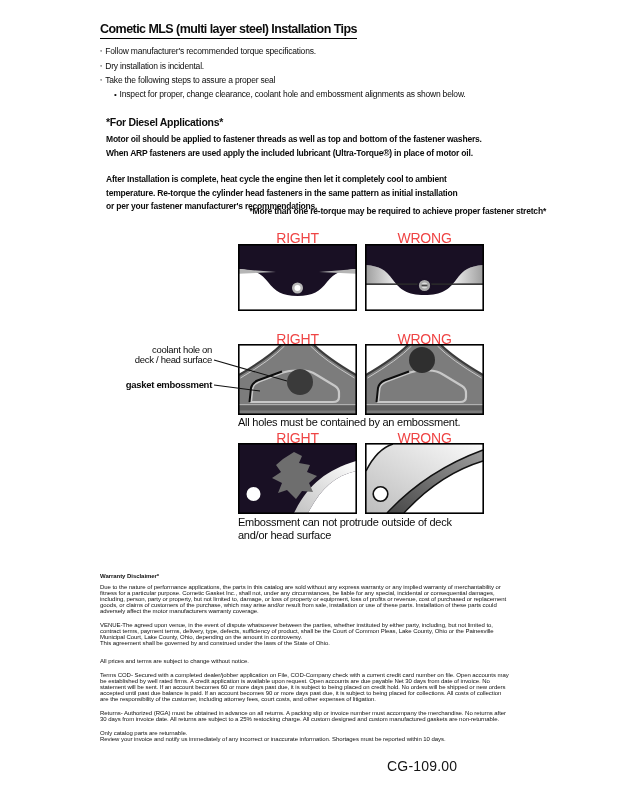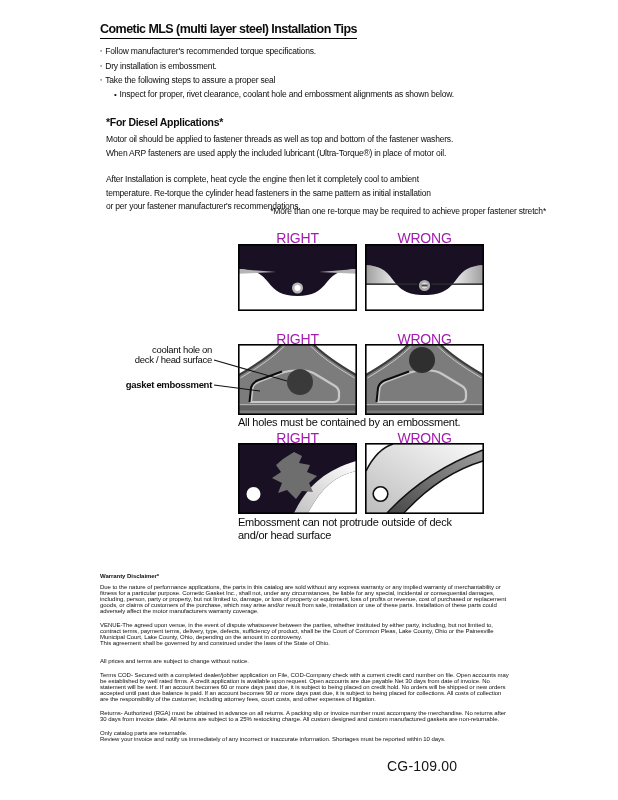--- a/index.html
+++ b/index.html
@@ -14,24 +14,24 @@
     left:100px;top:22px;font-size:12.5px;font-weight:bold;letter-spacing:-0.55px;
     border-bottom:1.5px solid #000;padding-bottom:2px;display:inline-block;
   }
   .tips{left:100px;top:44px;width:440px;font-size:8.5px;letter-spacing:-0.2px;line-height:13.5px;}
   .tip{display:block;}
   .m1{font-size:7px;margin-right:3px;vertical-align:1px;}
   .tip.sub{padding-left:14px;}
   .m2{font-size:8px;margin-right:3px;}
 
   .diesel-heading{left:106px;top:116px;font-size:10.5px;font-weight:bold;letter-spacing:-0.3px;}
-  .body-par{left:106px;width:440px;font-size:8.5px;letter-spacing:-0.2px;line-height:13.5px;}
+  .body-par{left:106px;width:440px;font-size:8.5px;letter-spacing:-0.2px;line-height:13.5px;font-weight:bold;}
   .p1{top:133px;} .p2{top:173px;} .pnote{top:205px;text-align:right;}
 
-  .dlabel{width:119px;text-align:center;font-size:14px;letter-spacing:-0.2px;color:#a21caf;}
+  .dlabel{width:119px;text-align:center;font-size:14px;letter-spacing:-0.2px;color:#ef4444;}
   .dl-left{left:238px;} .dl-right{left:365px;}
   .row1-label{top:230px;} .row2-label{top:331px;} .row3-label{top:430px;}
 
   .panel{width:119px;}
   .panel svg{display:block;width:119px;}
   .pnl-l{left:238px;} .pnl-r{left:365px;}
   .row1-panel{top:244px;} .row2-panel{top:344px;} .row3-panel{top:443px;}
 
   .caption{left:238px;width:270px;font-size:11px;letter-spacing:-0.25px;line-height:13px;color:#0b0b0b;}
   .cap1{top:313px;} .cap2{top:416px;} .cap3{top:516px;}
@@ -50,23 +50,23 @@
 </style>
 </head>
 <body>
 
 <div class="page">
 
   <div class="abs title">Cometic MLS (multi layer steel) Installation Tips</div>
 
   <div class="abs tips">
     <div class="tip"><span class="m1">◦</span><span>Follow manufacturer's recommended torque specifications.</span></div>
-    <div class="tip"><span class="m1">◦</span><span>Dry installation is embossment.</span></div>
+    <div class="tip"><span class="m1">◦</span><span>Dry installation is incidental.</span></div>
     <div class="tip"><span class="m1">◦</span><span>Take the following steps to assure a proper seal</span></div>
-    <div class="tip sub"><span class="m2">•</span><span>Inspect for proper, rivet clearance, coolant hole and embossment alignments as shown below.</span></div>
+    <div class="tip sub"><span class="m2">•</span><span>Inspect for proper, change clearance, coolant hole and embossment alignments as shown below.</span></div>
   </div>
 
   <div class="abs diesel-heading">*For Diesel Applications*</div>
   <div class="abs body-par p1 pre">Motor oil should be applied to fastener threads as well as top and bottom of the fastener washers.
 When ARP fasteners are used apply the included lubricant (Ultra-Torque®) in place of motor oil.</div>
   <div class="abs body-par p2 pre">After Installation is complete, heat cycle the engine then let it completely cool to ambient
 temperature. Re-torque the cylinder head fasteners in the same pattern as initial installation
 or per your fastener manufacturer's recommendations.</div>
   <div class="abs body-par pnote">*More than one re-torque may be required to achieve proper fastener stretch*</div>
 

